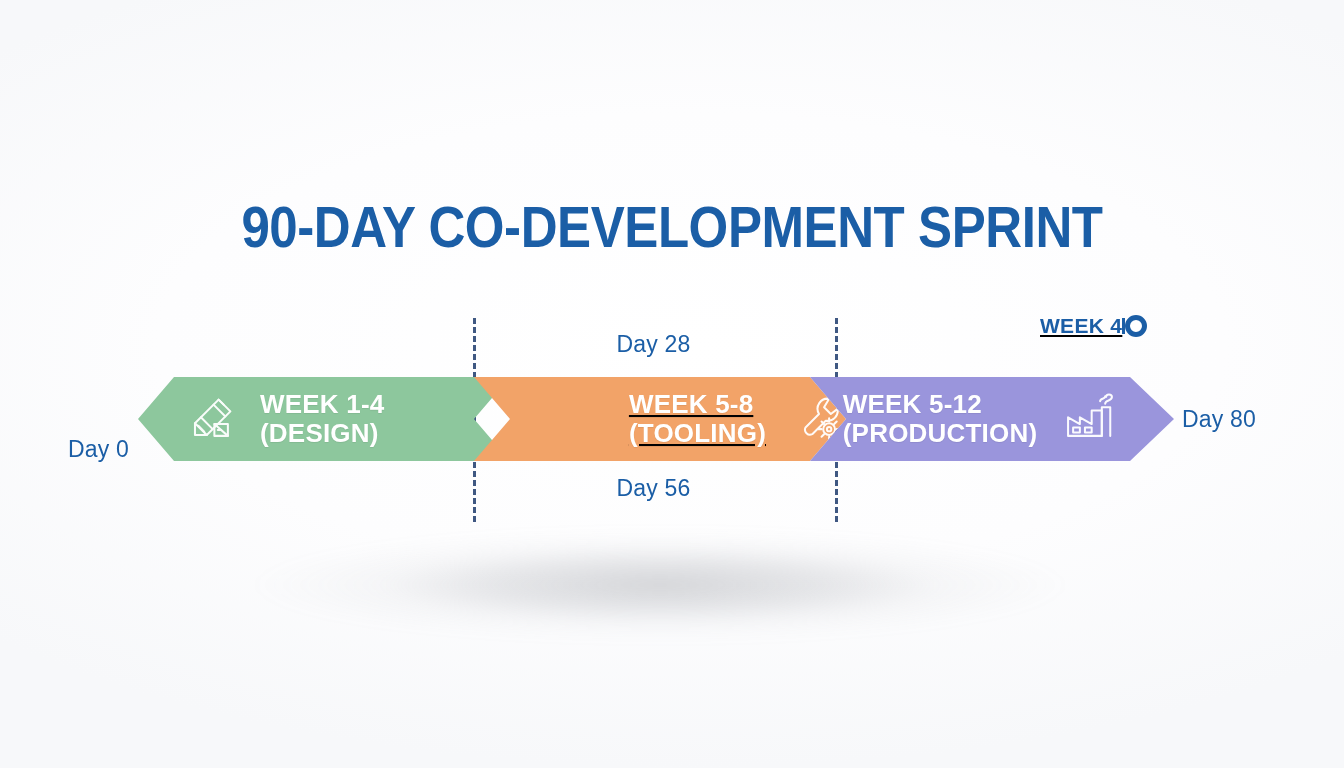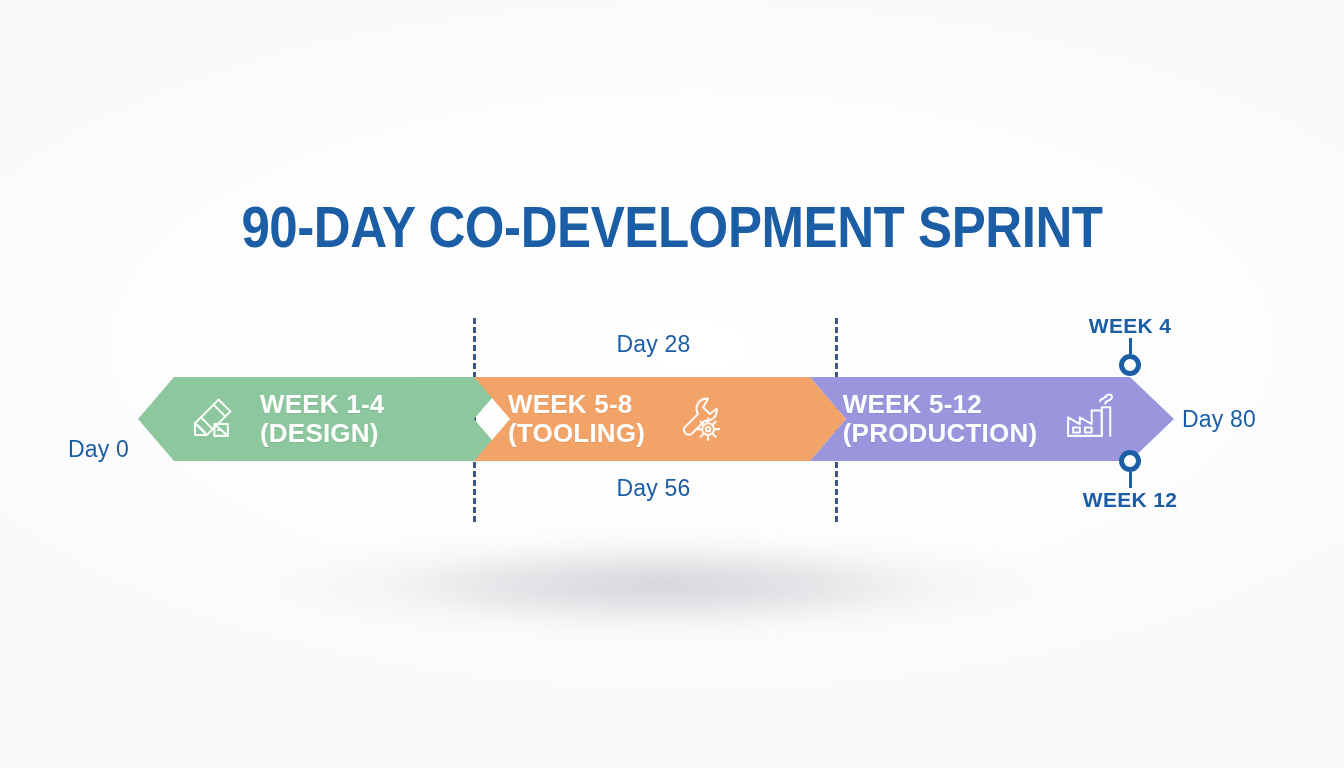--- a/index.html
+++ b/index.html
@@ -124,44 +124,44 @@
   .seg-icon {
     width: 54px;
     height: 54px;
     flex: 0 0 auto;
     opacity: 0.95;
   }
   .seg-icon svg { display: block; width: 54px; height: 54px; }
 
   
   .seg-1 .seg-inner { justify-content: flex-start; padding-left: 46px; gap: 22px; }
-  .seg-2 .seg-inner { justify-content: flex-start; gap: 26px; padding-left: 34px; }
+  .seg-2 .seg-inner { justify-content: flex-end; gap: 26px; padding-left: 34px; text-decoration: underline; }
   .seg-3 .seg-inner { justify-content: center; gap: 26px; padding-left: 10px; padding-right: 34px;}
 
   
   .day-label {
     position: absolute;
     color: #1b5ea6;
     font-size: 23px;
     font-weight: normal;
     letter-spacing: 0.2px;
     white-space: nowrap;
   }
   #day-start { left: 68px;  top: 406px; margin-top: 30px; }
   #day-end   { left: 1182px; top: 406px; }
   #day-mid-top    { left: 0; top: 331px; width: 1307px; text-align: center; }
   #day-mid-bottom { left: 0; top: 475px; width: 1307px; text-align: center; }
 
   
   .milestone {
     position: absolute;
     display: flex;
-    flex-direction: column;
     align-items: center;
     width: 180px;
+    text-decoration: underline;
   }
   .milestone-label {
     color: #1b5ea6;
     font-size: 21px;
     font-weight: bold;
     letter-spacing: 0.3px;
     white-space: nowrap;
   }
   .milestone-stem {
     width: 3px;
@@ -264,19 +264,14 @@
   <div class="day-label" id="day-end">Day 80</div>
   <div class="day-label" id="day-mid-top">Day 28</div>
   <div class="day-label" id="day-mid-bottom">Day 56</div>
 
   <div class="milestone" id="milestone-week4">
     <span class="milestone-label">WEEK 4</span>
     <span class="milestone-stem"></span>
     <span class="milestone-dot"></span>
   </div>
 
-  <div class="milestone" id="milestone-week12">
-    <span class="milestone-dot"></span>
-    <span class="milestone-stem"></span>
-    <span class="milestone-label">WEEK 12</span>
-  </div>
 
 </div>
 
 </body></html>

